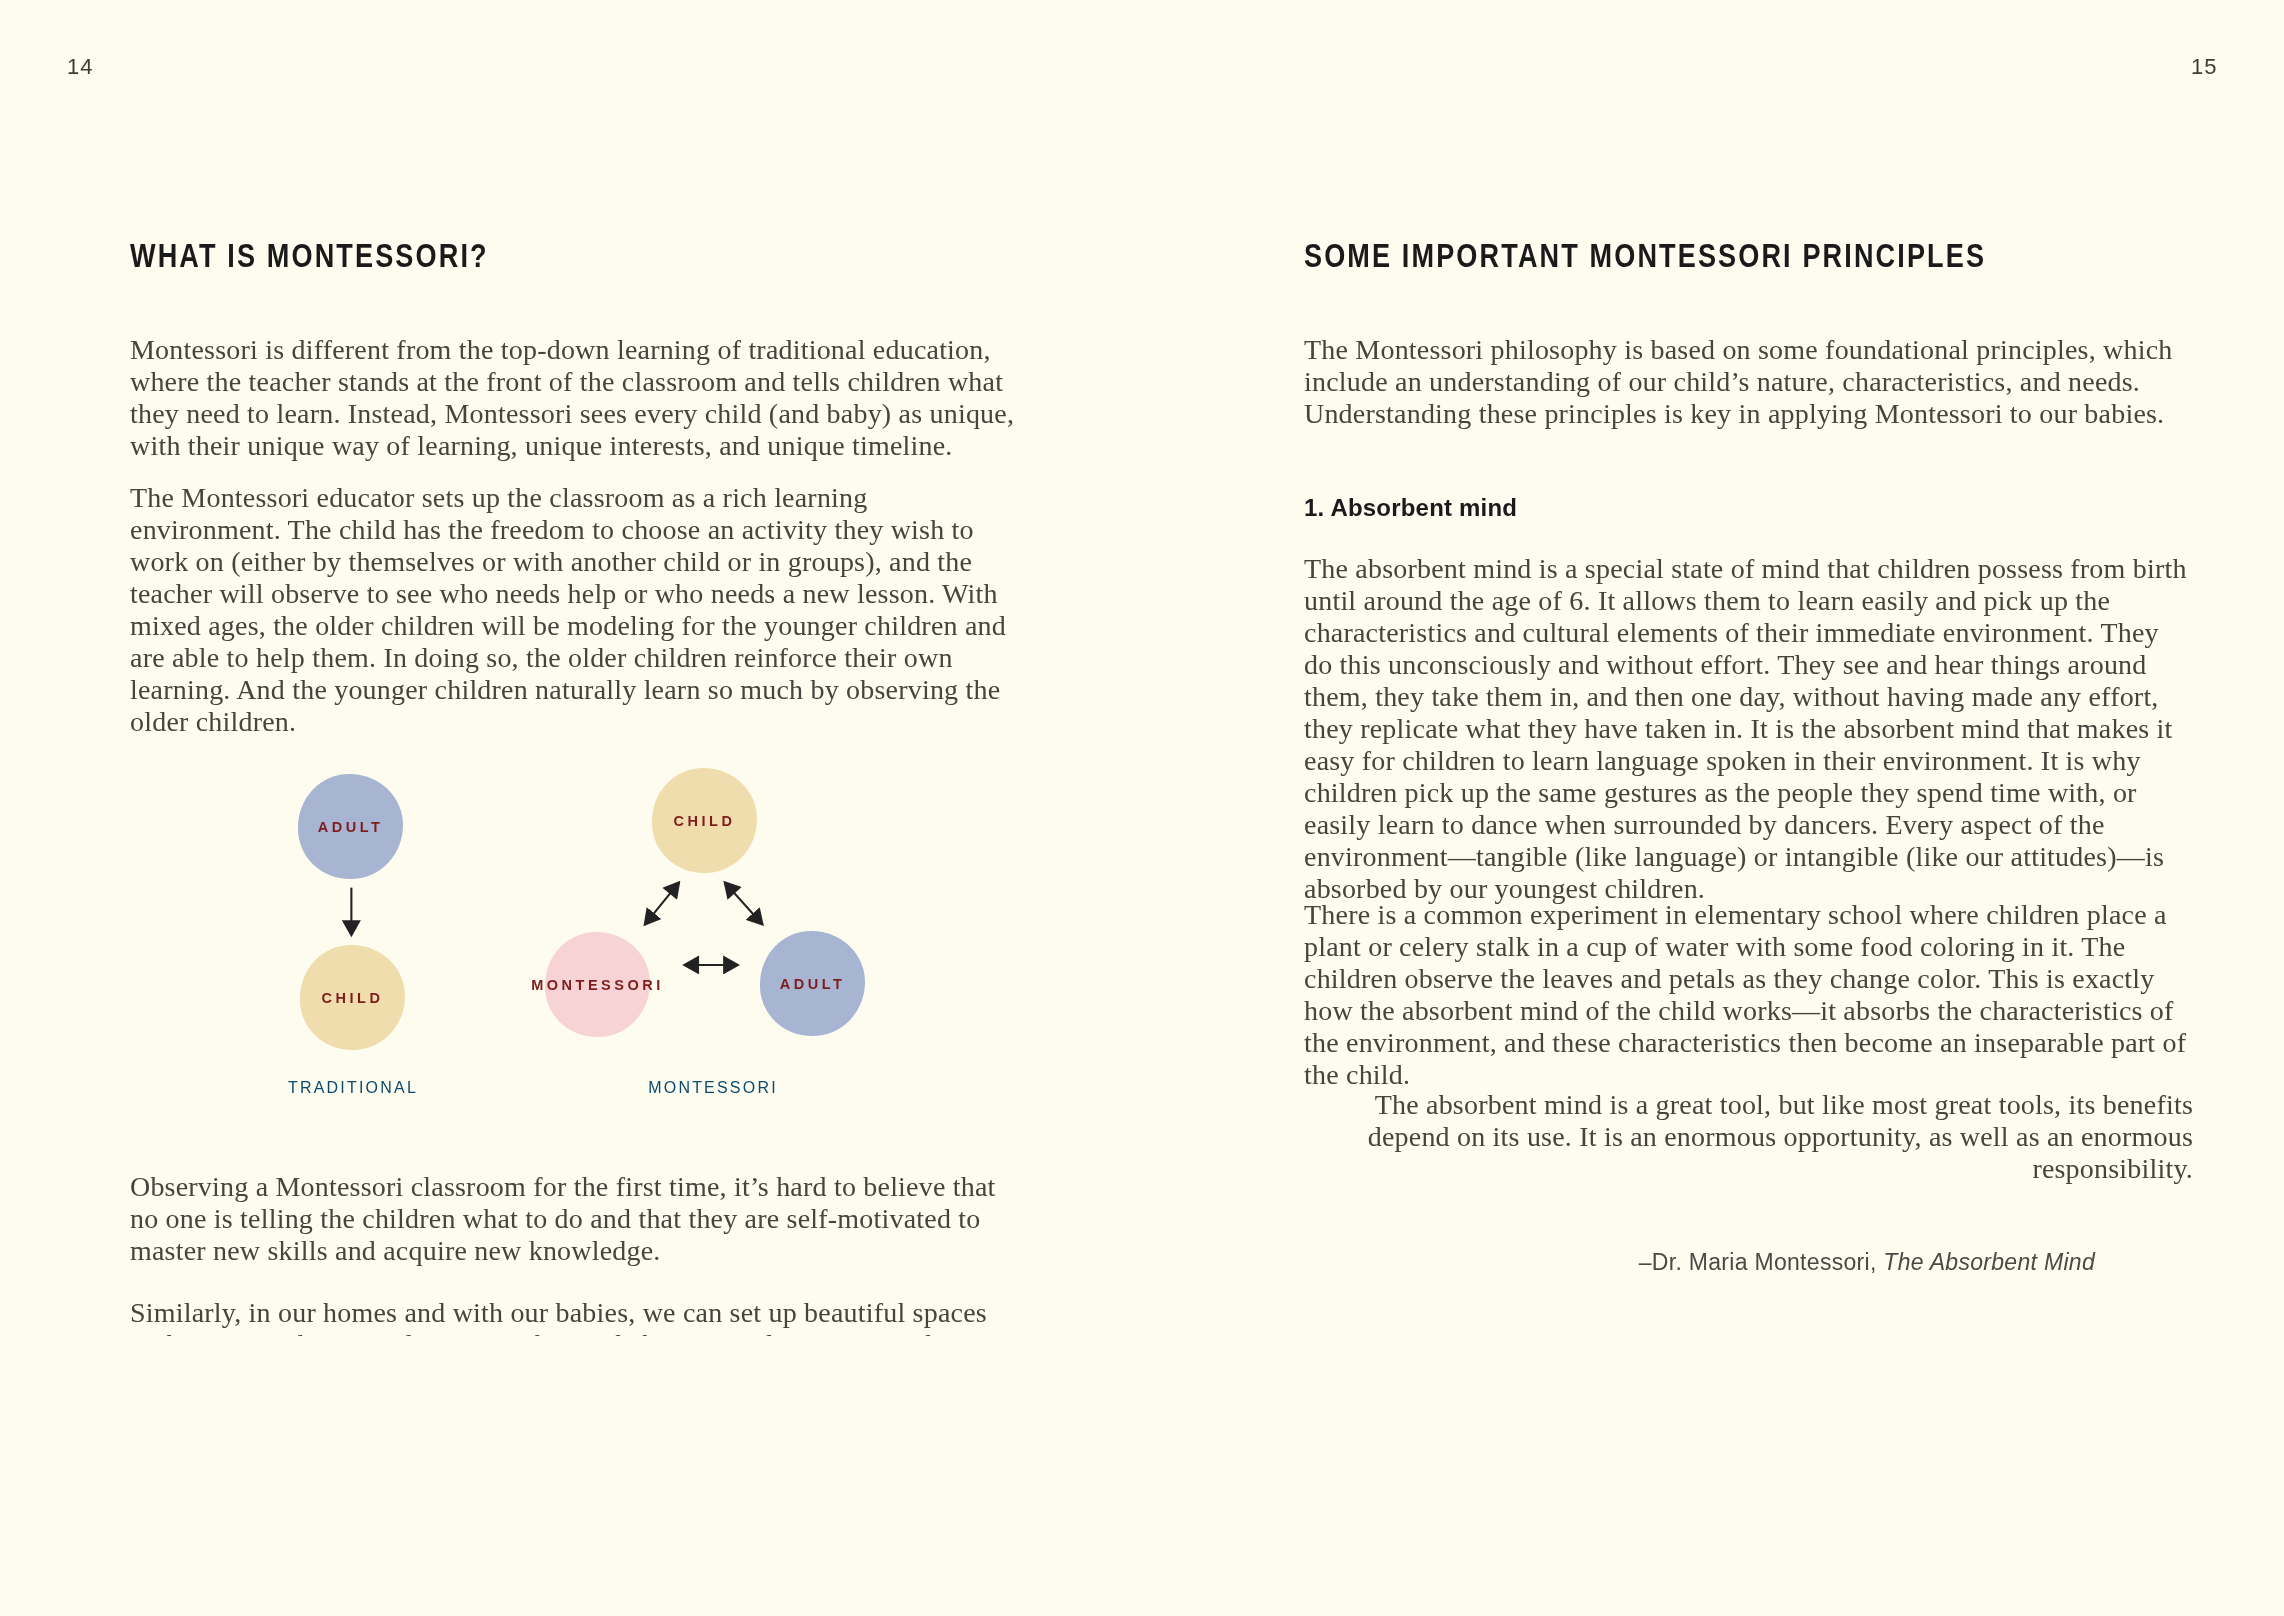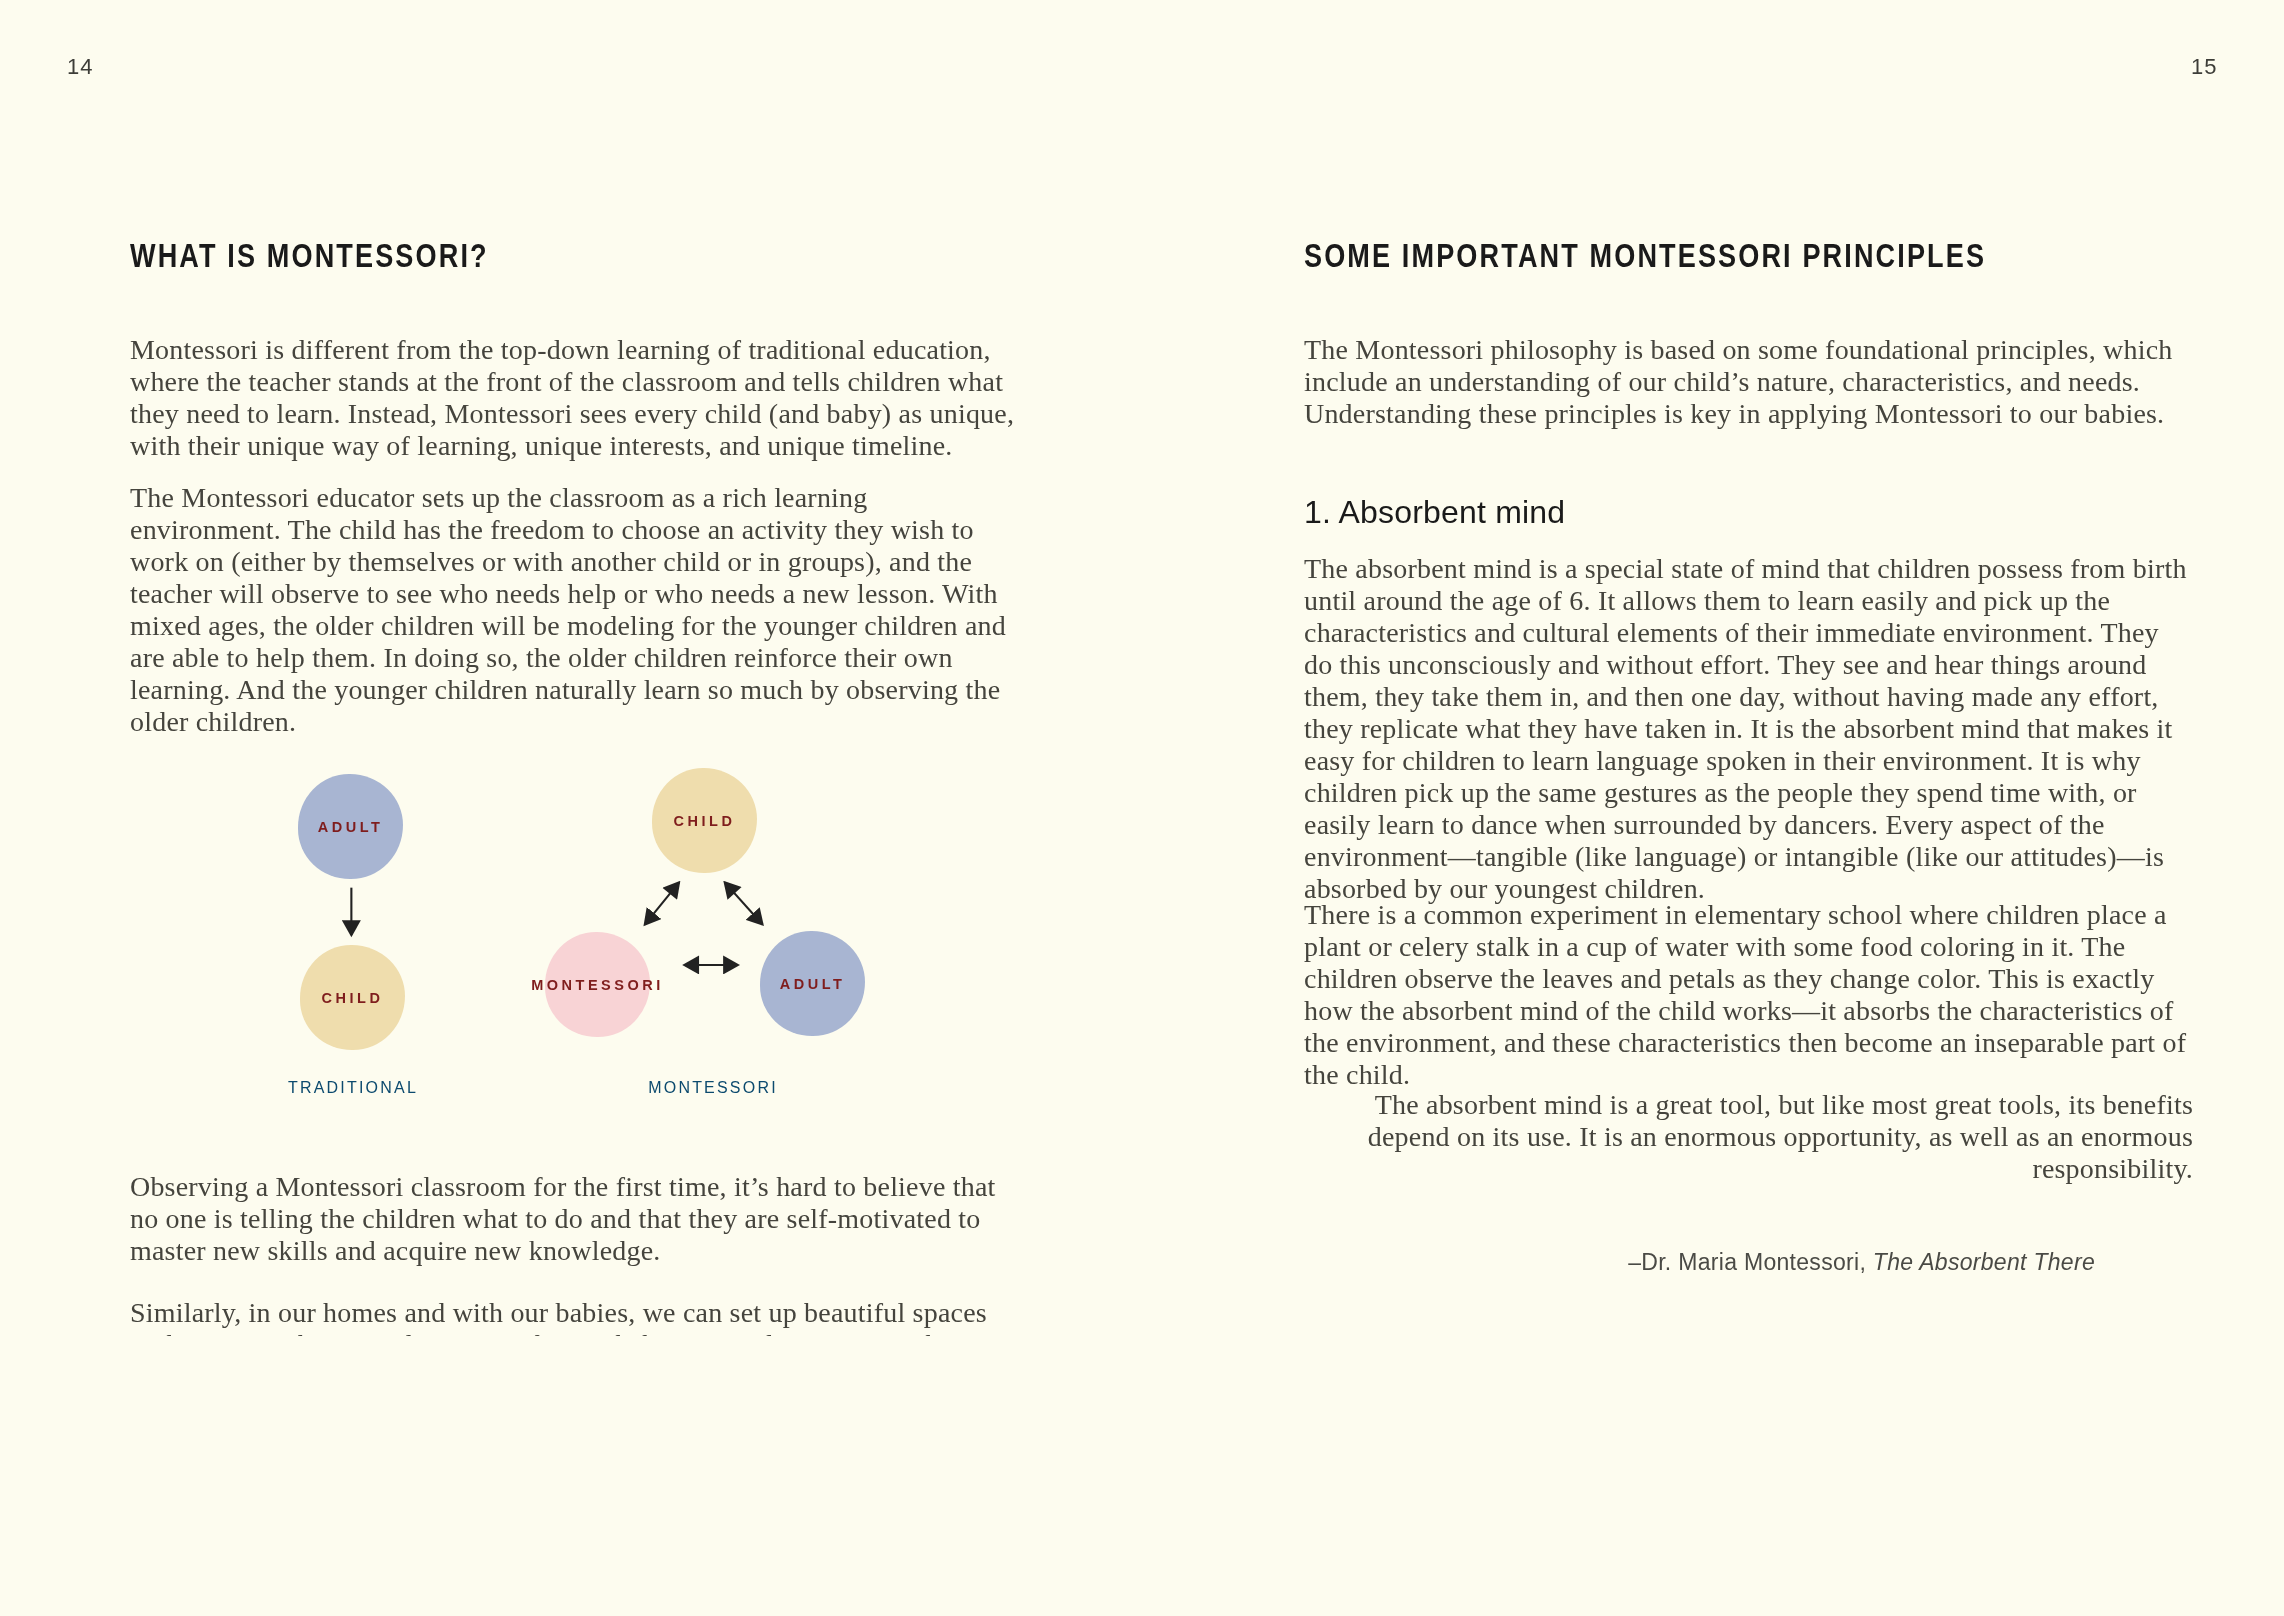--- a/index.html
+++ b/index.html
@@ -27,22 +27,22 @@
   .title{
     position:absolute;font-family:"Liberation Sans",sans-serif;font-weight:700;
     font-size:33px;letter-spacing:2.6px;color:var(--heading-text);line-height:1;
     transform:scaleX(.82);transform-origin:left top;white-space:nowrap;
   }
   .para{
     position:absolute;width:889px;font-size:28px;line-height:32px;
     letter-spacing:0.2px;color:var(--body-text);
   }
   .section-heading{
-    position:absolute;font-family:"Liberation Sans",sans-serif;font-weight:400;
-    font-size:32px;color:var(--heading-text);letter-spacing:0.2px;
+    position:absolute;font-family:"Liberation Sans",sans-serif;font-weight:700;
+    font-size:24px;color:var(--heading-text);letter-spacing:0.2px;
   }
   
   .diagram{position:absolute;left:130px;top:754px;width:889px;height:378px;}
   .circle{
     position:absolute;width:105px;height:105px;display:flex;align-items:center;justify-content:center;
     border-radius:49% 51% 50% 50% / 51% 49% 52% 48%;
   }
   .circle span{
     font-family:"Liberation Sans",sans-serif;font-weight:700;font-size:14.5px;
     letter-spacing:3.5px;color:#7f1d1d;white-space:nowrap;
@@ -128,17 +128,17 @@
 
   <div class="para" style="left:1304px;top:334px;">The Montessori philosophy is based on some foundational principles, which include an understanding of our child’s nature, characteristics, and needs. Understanding these principles is key in applying Montessori to our babies.</div>
 
   <div class="section-heading" style="left:1304px;top:494px;">1. Absorbent mind</div>
 
   <div class="para" style="left:1304px;top:553px;">The absorbent mind is a special state of mind that children possess from birth until around the age of 6. It allows them to learn easily and pick up the characteristics and cultural elements of their immediate environment. They do this unconsciously and without effort. They see and hear things around them, they take them in, and then one day, without having made any effort, they replicate what they have taken in. It is the absorbent mind that makes it easy for children to learn language spoken in their environment. It is why children pick up the same gestures as the people they spend time with, or easily learn to dance when surrounded by dancers. Every aspect of the environment—tangible (like language) or intangible (like our attitudes)—is absorbed by our youngest children.</div>
   <div class="para" style="left:1304px;top:899px;">There is a common experiment in elementary school where children place a plant or celery stalk in a cup of water with some food coloring in it. The children observe the leaves and petals as they change color. This is exactly how the absorbent mind of the child works—it absorbs the characteristics of the environment, and these characteristics then become an inseparable part of the child.</div>
   <div class="para" style="left:1304px;top:1089px;text-align:right;">The absorbent mind is a great tool, but like most great tools, its benefits depend on its use. It is an enormous opportunity, as well as an enormous responsibility.</div>
 
   <div class="quote-attribution">
-    <span>–Dr. Maria Montessori, </span><span class="src">The Absorbent There</span>
+    <span>–Dr. Maria Montessori, </span><span class="src">The Absorbent Mind</span>
   </div>
 
 </div>
 
 
 </body></html>

